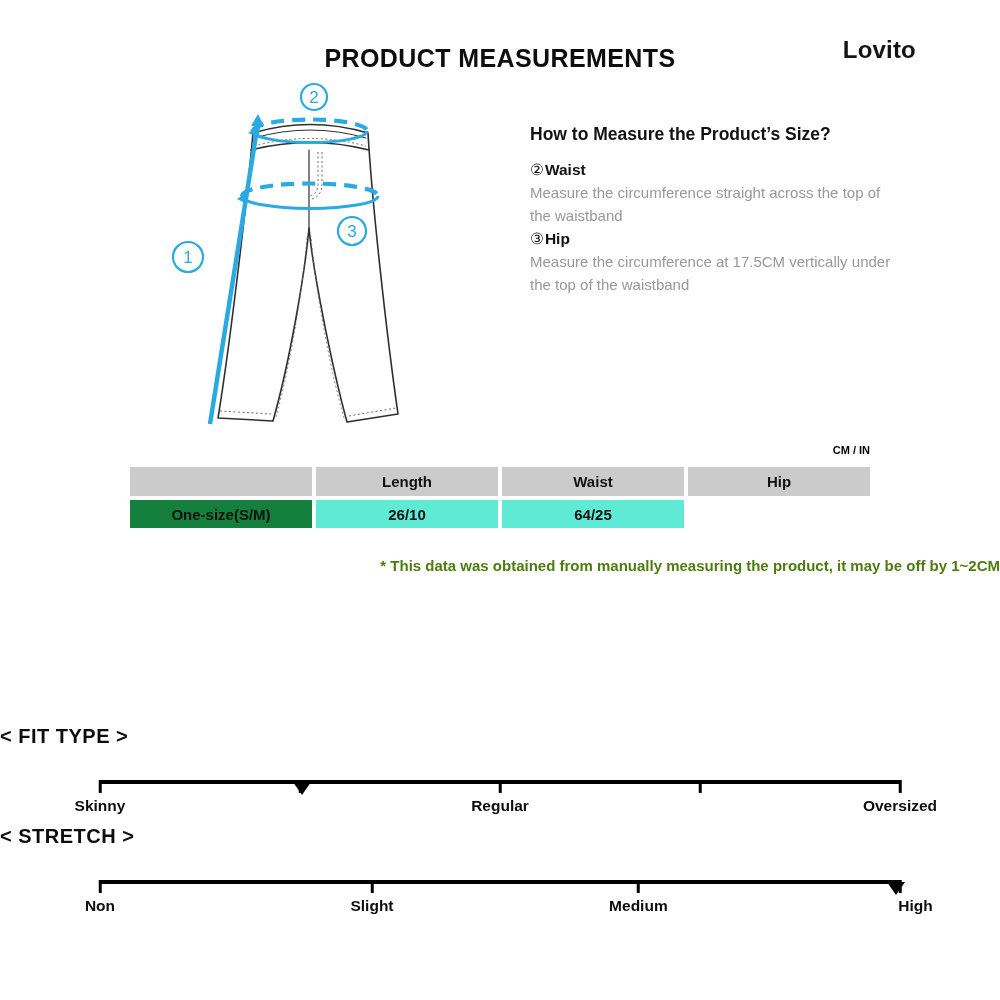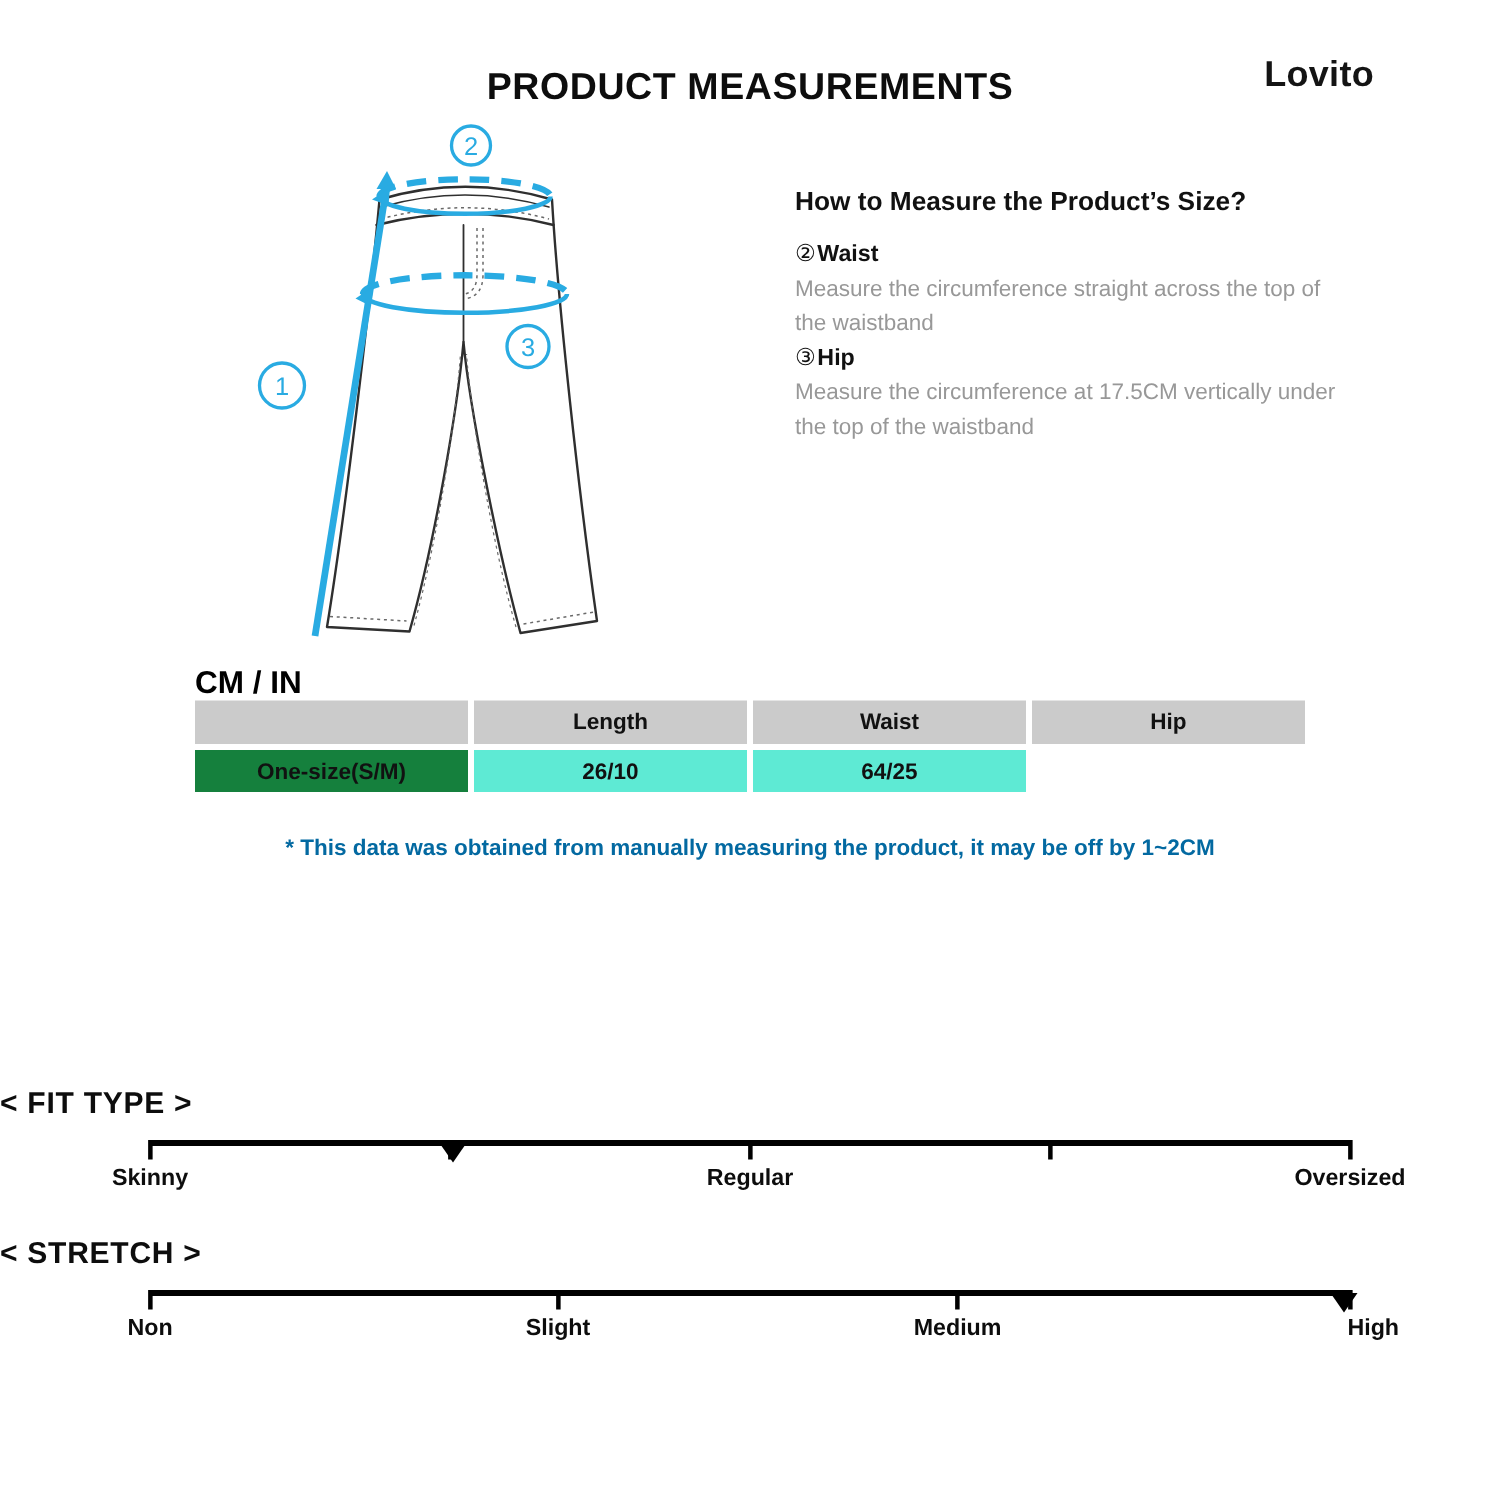--- a/index.html
+++ b/index.html
@@ -15,32 +15,32 @@
 
   
   .howto{left:530px;top:124px;width:364px;}
   .howto-title{font-size:17.5px;font-weight:700;color:#111;margin:0 0 13px 0;}
   .step{margin:0;}
   .step-head{font-size:15.5px;font-weight:700;color:#111;line-height:23px;}
   .step-num{font-weight:400;margin-right:1px;}
   .step-desc{font-size:15px;color:#989898;line-height:23px;margin:0;}
 
   
-  .unit-label{top:444px;left:130px;width:740px;text-align:left;font-size:21px;font-weight:700;}
+  .unit-label{top:444px;left:130px;width:740px;text-align:right;font-size:11px;font-weight:700;}
   .size-table{left:130px;top:467px;width:740px;display:grid;grid-template-columns:1fr 1fr 1fr 1fr;grid-template-rows:29px 28px;gap:4px;}
   .cell{display:flex;align-items:center;justify-content:center;font-size:15px;font-weight:700;color:#111;}
   .cell.head{background:#cbcbcb;}
   .cell.rowhead{background:#15803d;}
   .cell.val{background:#5eead4;}
 
-  .footnote{left:0;right:0;top:557px;text-align:center;font-size:15px;font-weight:700;color:#0369a1;}
+  .footnote{left:0;right:0;top:557px;text-align:right;font-size:15px;font-weight:700;color:#4d7c0f;}
 
   
   .scale-title{left:0;right:0;text-align:left;font-size:20px;font-weight:700;letter-spacing:.5px;color:#0d0d0d;}
-  .scale{left:100px;width:800px;height:40px;}
+  .scale{left:100px;width:800px;height:40px;margin-top:20px;}
   .scale-line{position:absolute;top:0;left:0;right:0;height:3.5px;background:#000;}
   .tick{position:absolute;top:0;width:2.5px;height:13px;background:#000;transform:translateX(-50%);}
   .marker{position:absolute;top:2px;width:0;height:0;border-left:9px solid transparent;border-right:9px solid transparent;border-top:13px solid #000;transform:translateX(-50%);}
   .scale-label{position:absolute;top:17px;transform:translateX(-50%);font-size:15.5px;font-weight:700;white-space:nowrap;color:#0d0d0d;}
 </style>
 </head>
 <body>
 
 <div class="abs page-title">PRODUCT MEASUREMENTS</div>
 <div class="abs brand">Lovito</div>

